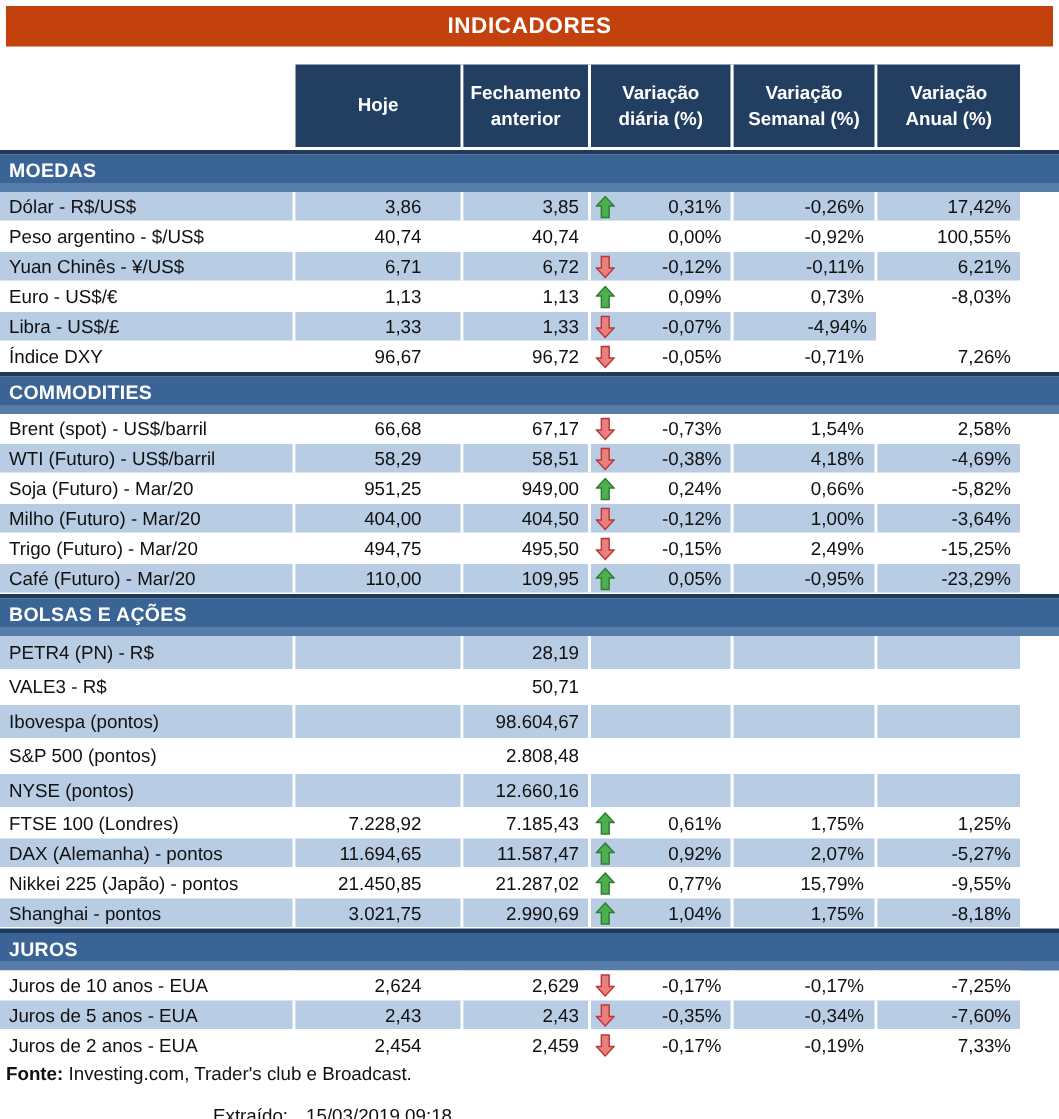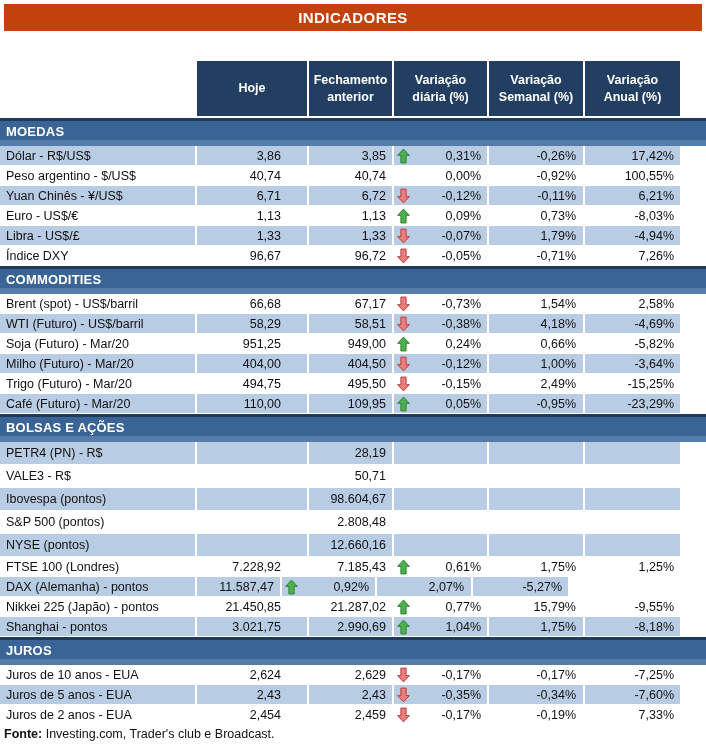--- a/index.html
+++ b/index.html
@@ -14,21 +14,21 @@
 
   
   .title-bar {
     margin:0 4px; height:27px;
     background:#c2410c;
     color:#fff; font-weight:bold; font-size:15px; letter-spacing:.4px;
     display:flex; align-items:center; justify-content:center;
   }
 
   
-  .col-header-row { display:flex; margin-top:30px; height:55px; }
+  .col-header-row { display:flex; margin-top:12px; height:55px; }
   .col-header-spacer { width:197px; background:#fff; }
   .col-header-cell {
     background:#223E61; color:#fff; font-weight:bold; font-size:12.5px;
     display:flex; align-items:center; justify-content:center; text-align:center;
     line-height:1.3; border-right:2px solid #fff; padding:0 3px;
   }
   .col-header-cell:last-child { border-right:none; }
 
   .table-body { margin-top:2px; }
 
@@ -136,21 +136,20 @@
       </div>
       <div class="row shaded">
         <div class="cell c-label">Libra - US$/£</div>
         <div class="cell c-hoje">1,33</div>
         <div class="cell c-fech">1,33</div>
         <div class="cell c-vard">-0,07%<span class="trend-arrow">
             <svg viewBox="0 0 12 14">
               <path d="M6 13.4 L0.6 7.6 H3.6 V0.6 H8.4 V7.6 H11.4 Z" fill="#E9807D" stroke="#B8393C" stroke-width="0.9"></path>
             </svg>
           </span></div>
-        <div class="cell c-vars">1,79%</div>
         <div class="cell c-vara">-4,94%</div>
       </div>
       <div class="row">
         <div class="cell c-label">Índice DXY</div>
         <div class="cell c-hoje">96,67</div>
         <div class="cell c-fech">96,72</div>
         <div class="cell c-vard">-0,05%<span class="trend-arrow">
             <svg viewBox="0 0 12 14">
               <path d="M6 13.4 L0.6 7.6 H3.6 V0.6 H8.4 V7.6 H11.4 Z" fill="#E9807D" stroke="#B8393C" stroke-width="0.9"></path>
             </svg>
@@ -279,20 +278,21 @@
         <div class="cell c-vard">0,61%<span class="trend-arrow">
             <svg viewBox="0 0 12 14">
               <path d="M6 .6 L11.4 6.4 H8.4 V13.4 H3.6 V6.4 H0.6 Z" fill="#4CB04F" stroke="#2F7D33" stroke-width="0.9"></path>
             </svg>
           </span></div>
         <div class="cell c-vars">1,75%</div>
         <div class="cell c-vara">1,25%</div>
       </div>
       <div class="row shaded">
         <div class="cell c-label">DAX (Alemanha) - pontos</div>
+        <div class="cell c-hoje">11.694,65</div>
         <div class="cell c-fech">11.587,47</div>
         <div class="cell c-vard">0,92%<span class="trend-arrow">
             <svg viewBox="0 0 12 14">
               <path d="M6 .6 L11.4 6.4 H8.4 V13.4 H3.6 V6.4 H0.6 Z" fill="#4CB04F" stroke="#2F7D33" stroke-width="0.9"></path>
             </svg>
           </span></div>
         <div class="cell c-vars">2,07%</div>
         <div class="cell c-vara">-5,27%</div>
       </div>
       <div class="row">

